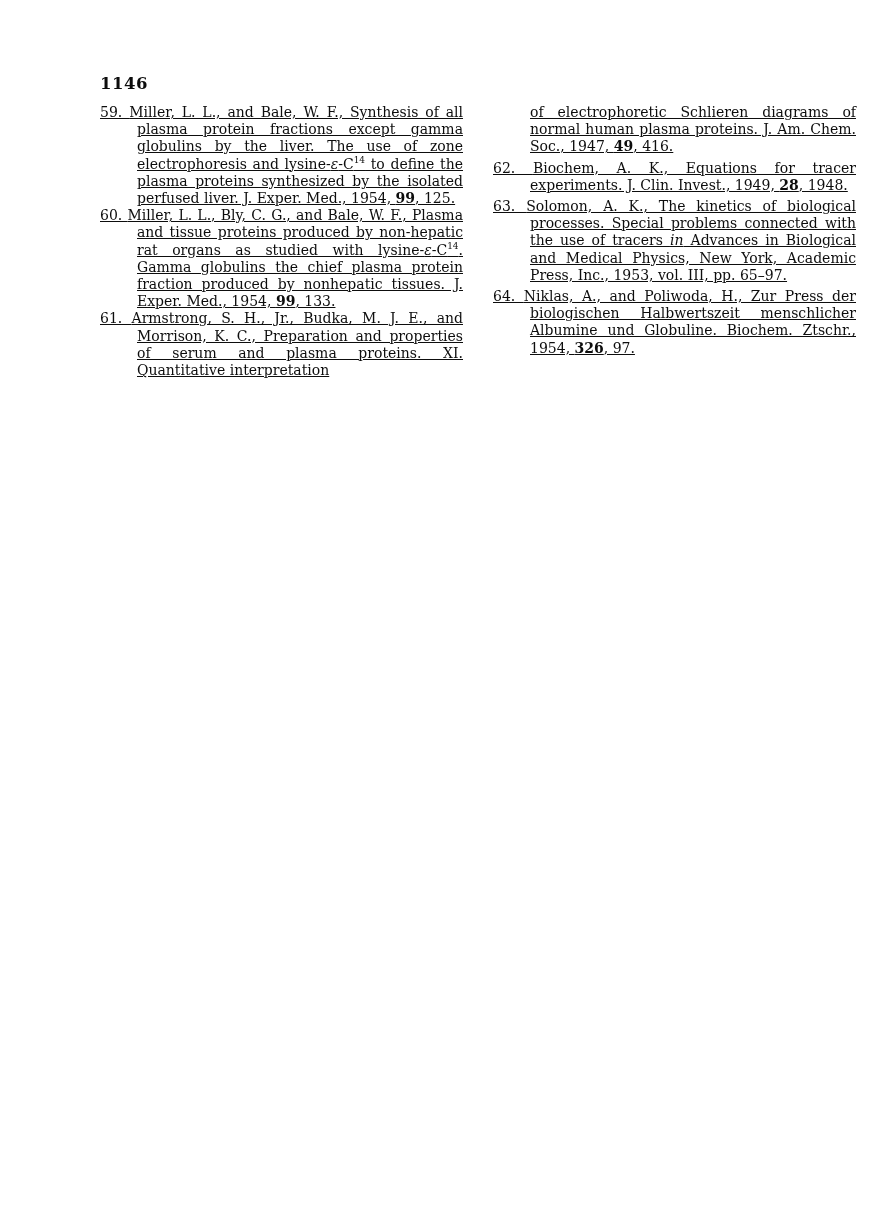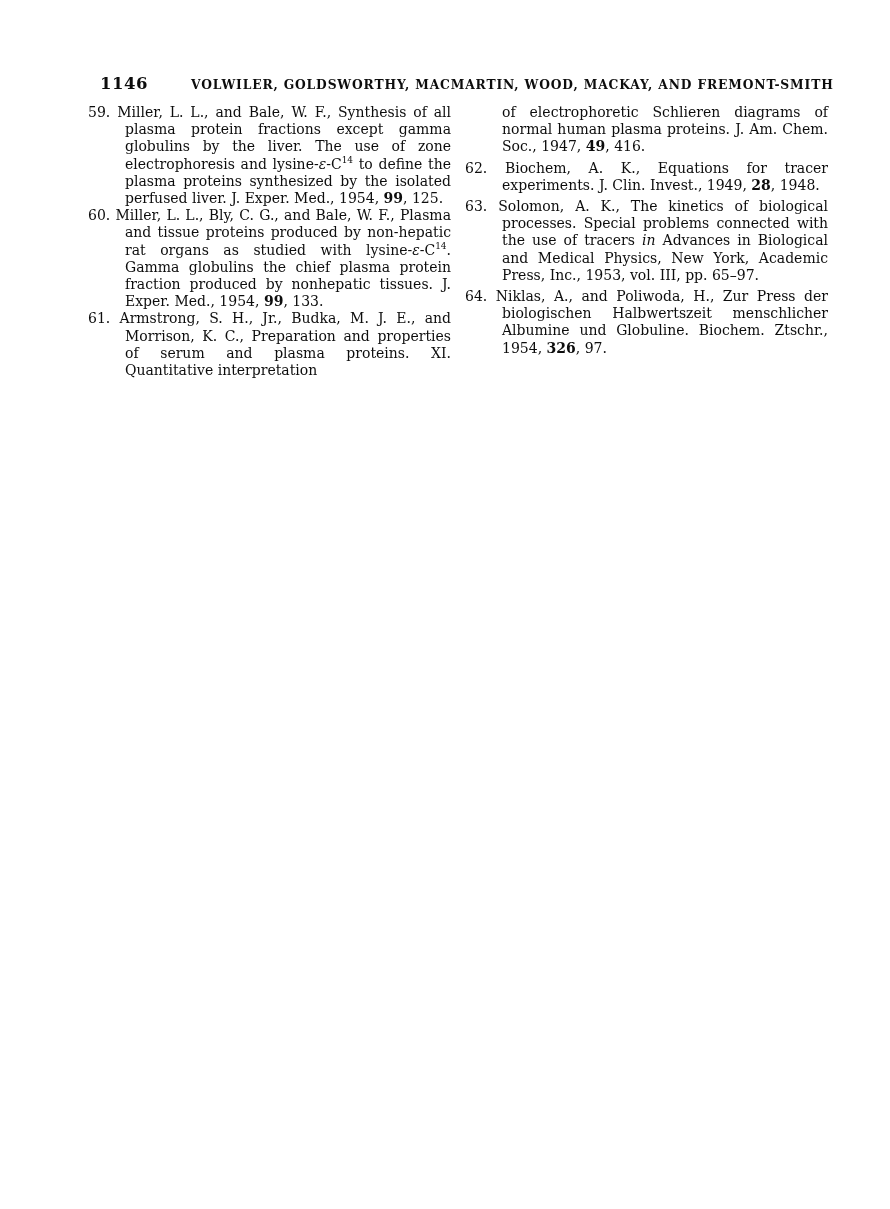--- a/index.html
+++ b/index.html
@@ -34,24 +34,25 @@
   }
   .running-head {
     font-size: 12.3px;
     font-weight: 700;
     letter-spacing: 0.85px;
     white-space: nowrap;
   }
   .columns {
     position: absolute;
     top: 104px;
-    left: 88px;
+    left: 100px;
     width: 744px;
     display: flex;
-    gap: 14px;
+    gap: 30px;
+    text-decoration: underline;
   }
   .col {
     width: 363px;
     flex: 0 0 363px;
     font-size: 14px;
     line-height: 17.2px;
   }
   .ref-entry {
     text-align: justify;
   }
@@ -76,21 +77,20 @@
   .seg-b { font-weight: 700; }
   .seg-i { font-style: italic; }
 </style>
 </head>
 <body>
 
 <div class="page">
 
   <div class="header">
     <div class="page-number">1146</div>
-    <div class="running-head">VOLWILER, GOLDSWORTHY, MACMARTIN, WOOD, MACKAY, AND FREMONT-SMITH</div>
   </div>
 
   <div class="columns">
     <div class="col col-left">
         <div class="ref-entry hanging"><span class="ref-num">59. </span><span>Miller, L. L., and Bale, W. F., Synthesis of all plasma protein fractions except gamma globulins by the liver. The use of zone electrophoresis and lysine-</span><span class="seg-i">ε</span><span>-C</span><span class="sup">14</span><span> to define the plasma proteins synthesized by the isolated perfused liver. J. Exper. Med., 1954, </span><span class="seg-b">99</span><span>, 125.</span></div>
         <div class="ref-entry hanging"><span class="ref-num">60. </span><span>Miller, L. L., Bly, C. G., and Bale, W. F., Plasma and tissue proteins produced by non-hepatic rat organs as studied with lysine-</span><span class="seg-i">ε</span><span>-C</span><span class="sup">14</span><span>. Gamma globulins the chief plasma protein fraction produced by nonhepatic tissues. J. Exper. Med., 1954, </span><span class="seg-b">99</span><span>, 133.</span></div>
         <div class="ref-entry hanging"><span class="ref-num">61. </span><span>Armstrong, S. H., Jr., Budka, M. J. E., and Morrison, K. C., Preparation and properties of serum and plasma proteins. XI. Quantitative interpretation</span></div>
       </div>
     <div class="col col-right">
         <div class="ref-entry continuation"><span>of electrophoretic Schlieren diagrams of normal human plasma proteins. J. Am. Chem. Soc., 1947, </span><span class="seg-b">49</span><span>, 416.</span></div>

